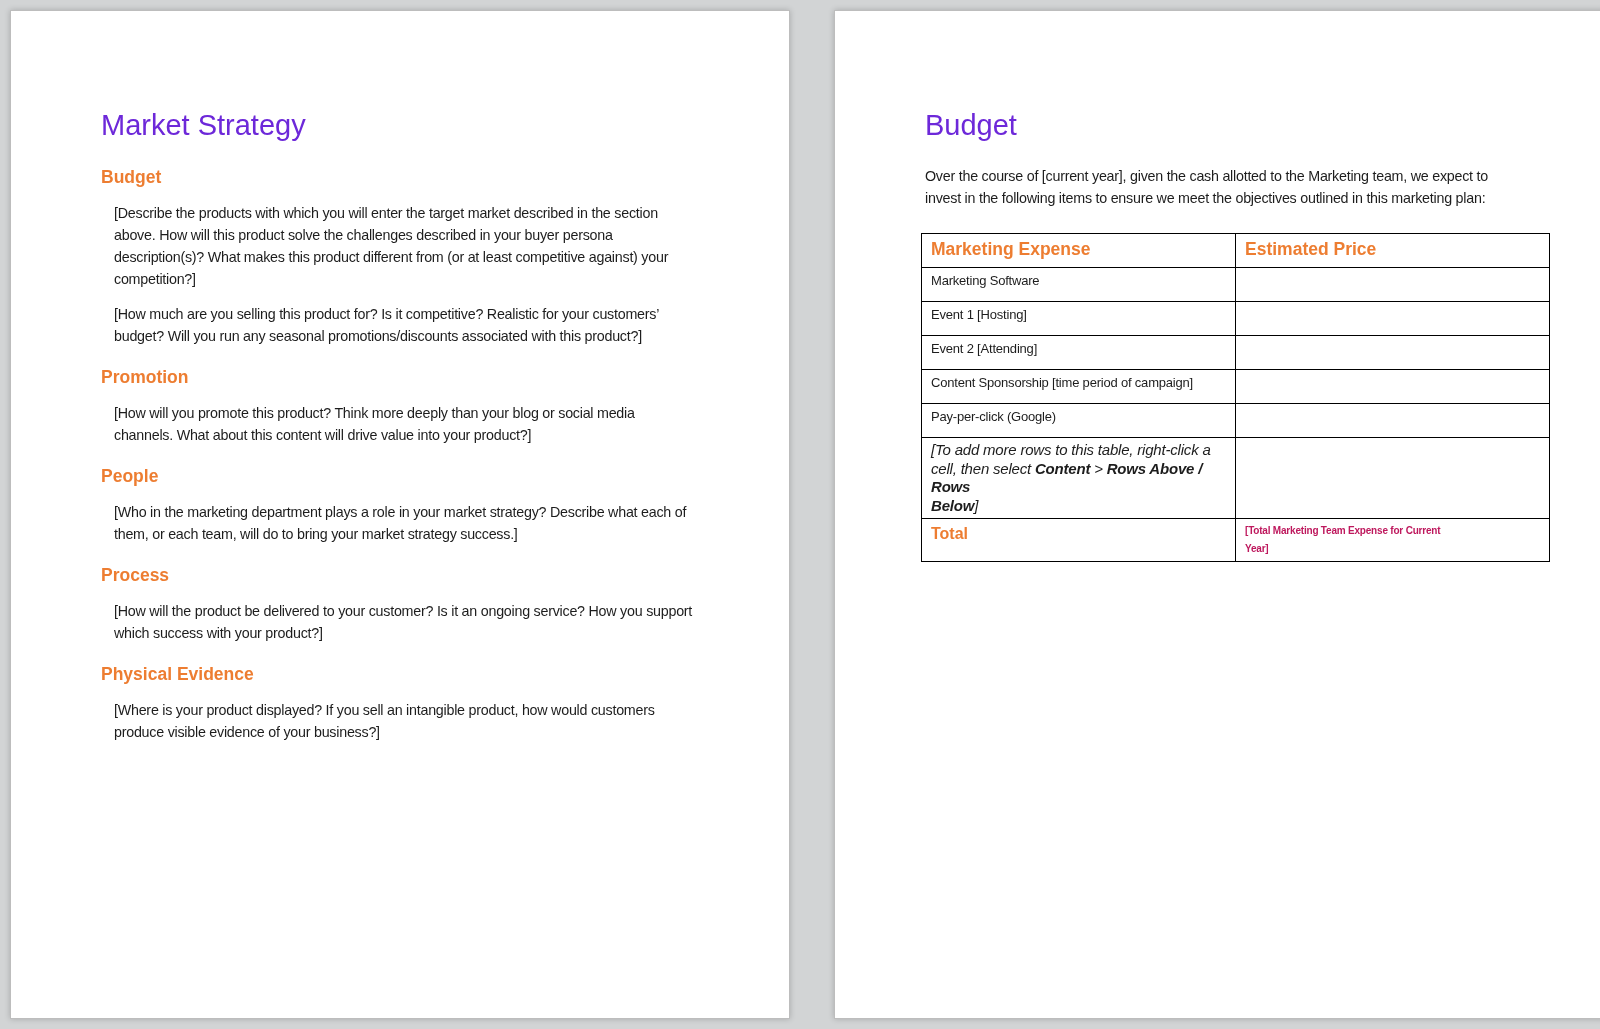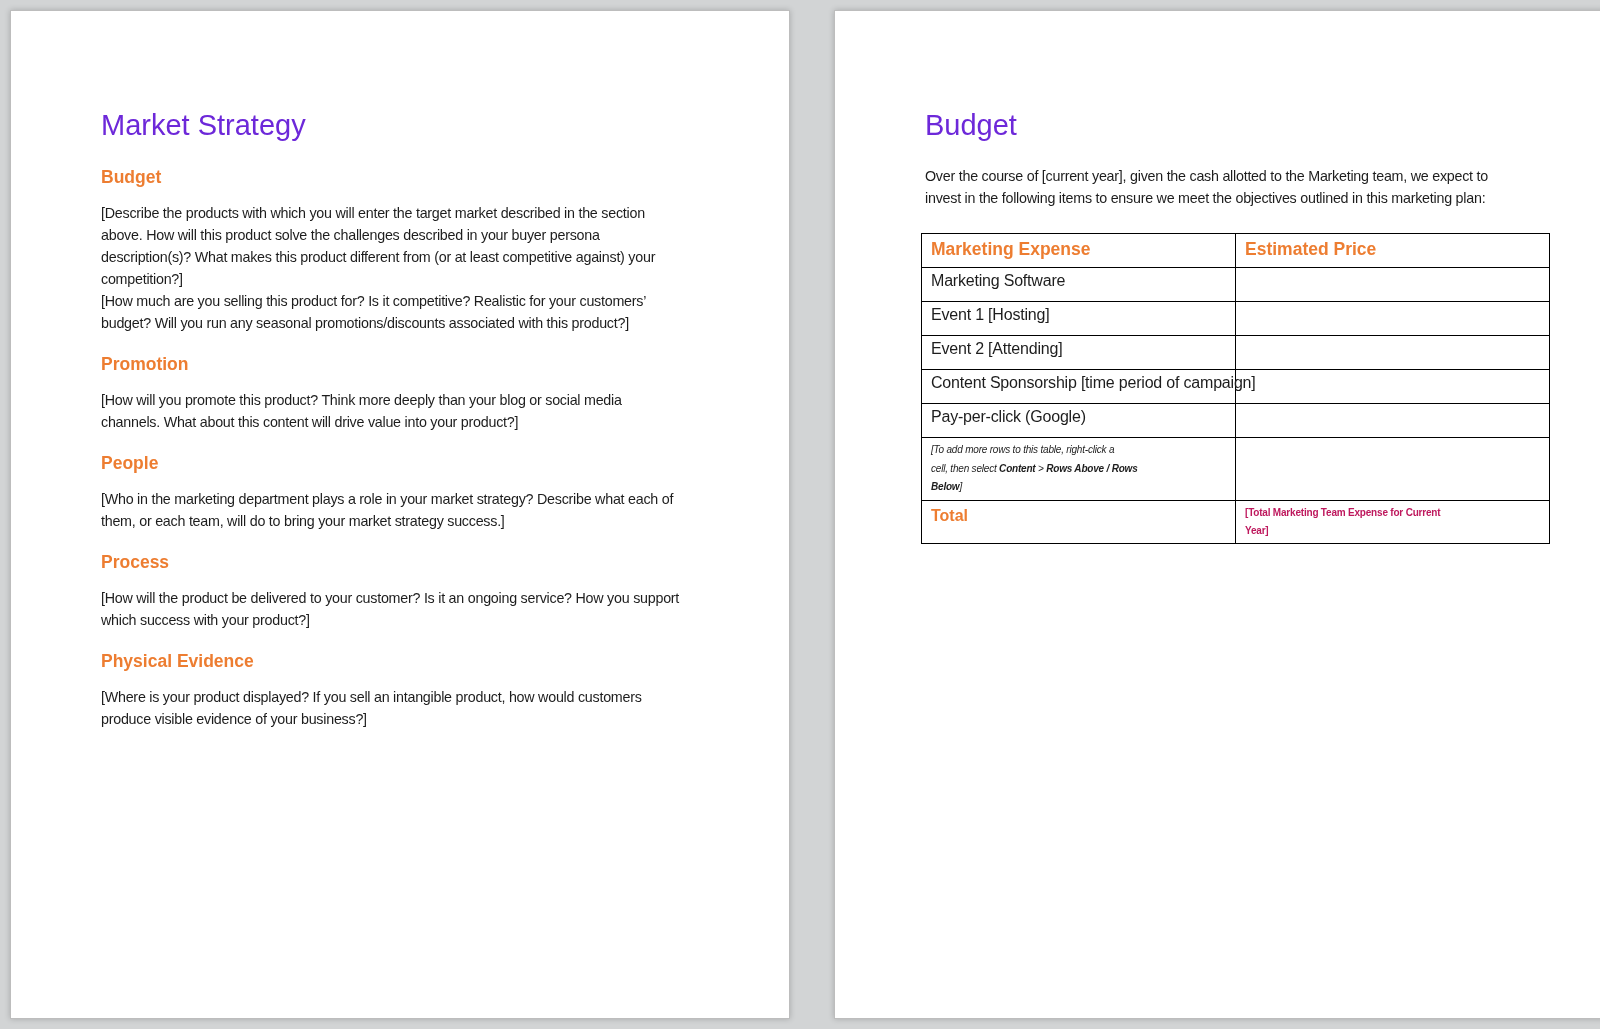--- a/index.html
+++ b/index.html
@@ -36,21 +36,21 @@
     font-size: 17.5px;
     font-weight: 700;
     line-height: 24px;
     margin: 18px 0 13px 0;
   }
   p.body-text {
     color: #1d1d1d;
     font-size: 14.3px;
     letter-spacing: -0.25px;
     line-height: 22px;
-    margin: 0;
+    margin: 13px;
     width: 622px;
     white-space: pre-line;
   }
   p.intro-text { margin: 0 0 24px 0; }
 
   table.budget-table {
     border-collapse: collapse;
     width: 629px;
     margin-left: -4px;
     table-layout: fixed;
@@ -64,30 +64,30 @@
   .budget-table th {
     width: 50%;
     color: #ED7D31;
     font-size: 17.5px;
     font-weight: 700;
     line-height: 24px;
     height: 34px;
     margin-top: 22px;
   }
   .budget-table td.expense-cell {
-    font-size: 16px;
+    font-size: 13px;
     letter-spacing: -0.2px;
     line-height: 19px;
     color: #1d1d1d;
     height: 34px;
     white-space: nowrap;
   }
   .budget-table td.price-cell { height: 34px; }
   .budget-table td.note-cell {
-    font-size: 10px;
+    font-size: 15px;
     letter-spacing: -0.2px;
     font-style: italic;
     line-height: 18.5px;
     color: #1d1d1d;
     height: 58px;
     white-space: pre-line;
   }
   .budget-table td.total-label-cell {
     color: #ED7D31;
     font-size: 16px;

